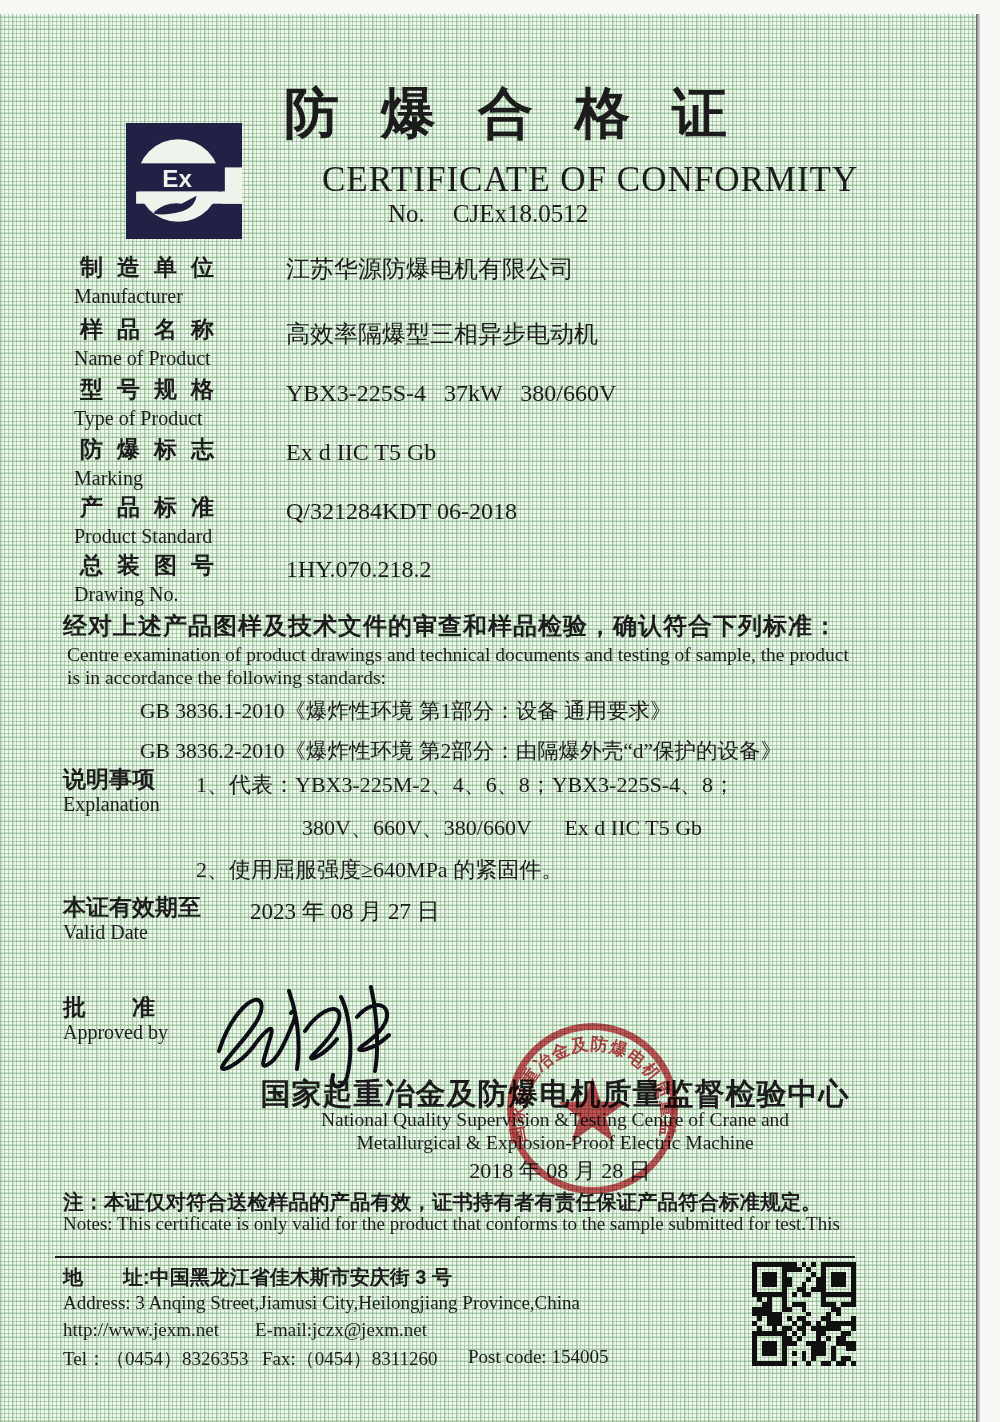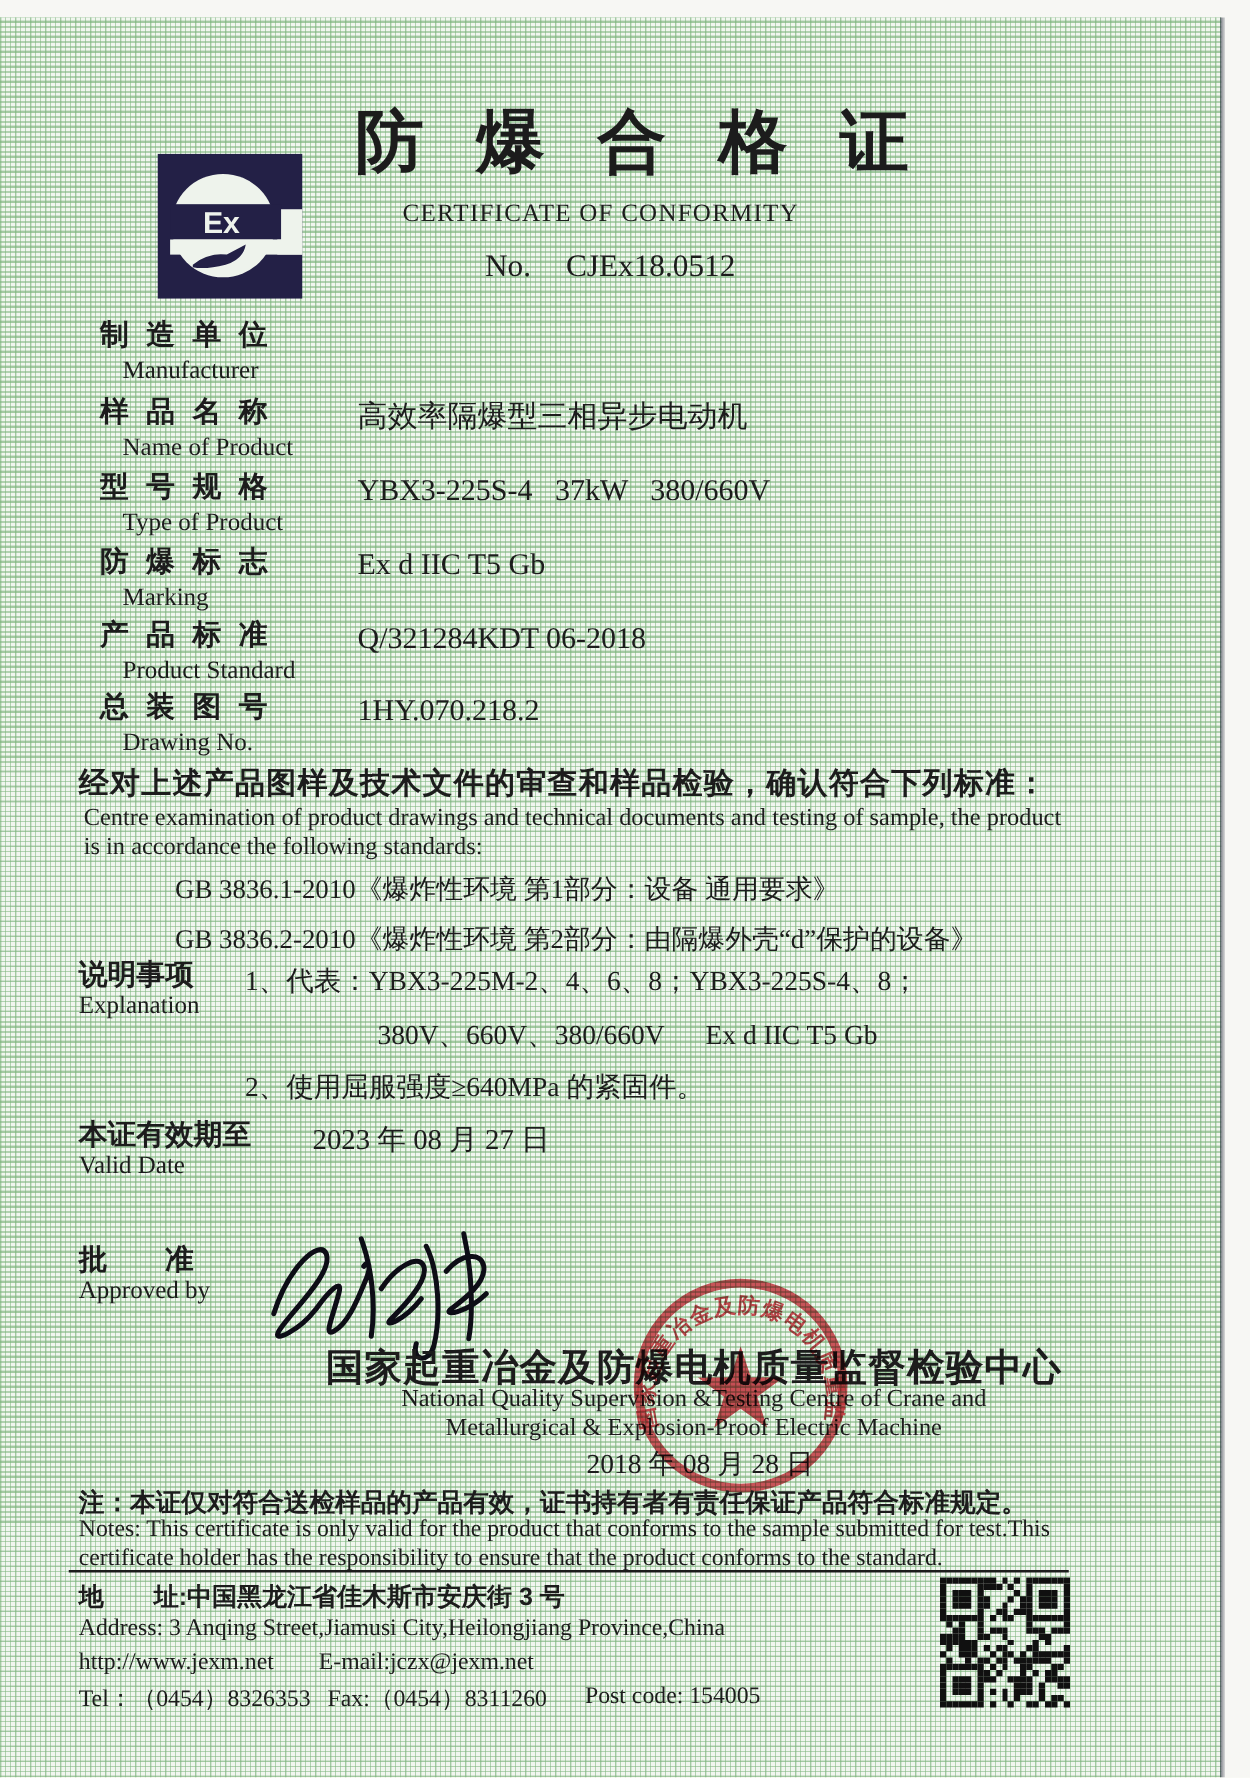--- a/index.html
+++ b/index.html
@@ -26,27 +26,27 @@
     position:absolute;left:976px;top:14px;width:4px;height:1408px;
     background:linear-gradient(90deg, rgba(40,46,62,.65), rgba(40,46,62,.15));
   }
   .abs{position:absolute;white-space:pre;}
   .hei{font-family:"Liberation Sans","DejaVu Sans",sans-serif;font-weight:bold;}
   .serif{font-family:"Liberation Serif","DejaVu Serif",serif;}
 
   
   .logo{left:110px;top:105px;width:116px;height:116px;}
   .title-cn{left:284px;top:86px;font-size:55px;letter-spacing:42px;line-height:1;}
-  .title-en{left:322px;top:160px;font-size:20px;letter-spacing:1px;}
+  .title-en{left:322px;top:160px;font-size:35px;letter-spacing:1px;}
   .cert-no{left:388px;top:200px;font-size:25px;}
   .cert-no .gap{display:inline-block;width:28px;}
 
   
   .flabel-cn{left:80px;font-size:23px;letter-spacing:14px;line-height:1.2;}
-  .flabel-en{left:98px;font-size:20px;line-height:1.2;}
+  .flabel-en{left:74px;font-size:20px;line-height:1.2;}
   .fval{left:286px;font-size:24px;line-height:1.2;}
   .fval2{left:284px;font-size:19px;line-height:1.2;}
 
   .stmt-cn{left:63px;top:610px;font-size:24px;letter-spacing:1px;}
   .stmt-en{left:67px;font-size:19.5px;}
   .std{left:140px;font-size:21.5px;}
 
   .expl-line{font-size:22px;}
 
   .sig{left:185px;top:955px;width:215px;height:125px;}
@@ -88,20 +88,21 @@
       <rect x="10" y="68" width="105" height="12" fill="#eef3ec"></rect>
       <path d="M28,88 Q40,78 55,80 L70,72 Q68,84 54,88 Q38,92 28,90 Z" fill="#232046"></path>
       <text x="36" y="63" font-family="Liberation Sans, sans-serif" font-weight="bold" font-size="24" fill="#eef3ec">Ex</text>
     </svg>
   </div>
   <div class="abs serif title-en">CERTIFICATE OF CONFORMITY</div>
   <div class="abs serif cert-no"><span>No.</span><span class="gap"></span><span>CJEx18.0512</span></div>
 
   <div class="abs hei flabel-cn" style="top:254px">制造单位</div>
   <div class="abs serif flabel-en" style="top:284px">Manufacturer</div>
+  <div class="abs serif fval" style="top:255px">江苏华源防爆电机有限公司</div>
 
   <div class="abs hei flabel-cn" style="top:316px">样品名称</div>
   <div class="abs serif flabel-en" style="top:346px">Name of Product</div>
   <div class="abs serif fval" style="top:320px">高效率隔爆型三相异步电动机</div>
 
   <div class="abs hei flabel-cn" style="top:376px">型号规格</div>
   <div class="abs serif flabel-en" style="top:406px">Type of Product</div>
   <div class="abs serif fval" style="top:379px">YBX3-225S-4   37kW   380/660V</div>
 
   <div class="abs hei flabel-cn" style="top:436px">防爆标志</div>
@@ -152,21 +153,20 @@
       <path id="stampArc" d="M 26,126 A 70,70 0 1 1 159,126" fill="none"></path>
       <text font-family="Liberation Sans, sans-serif" font-weight="bold" font-size="17.5" fill="#c5232d" letter-spacing="1" opacity=".9">
         <textPath href="#stampArc">国家起重冶金及防爆电机质量监督检验中心</textPath>
       </text>
       <polygon points="92.5,61 100.7,85.7 126.7,85.9 105.8,101.3 113.7,126.1 92.5,111 71.3,126.1 79.2,101.3 58.3,85.9 84.3,85.7" fill="#c5232d" opacity=".88"></polygon>
     </svg>
   </div>
 
   <div class="abs hei notes-cn">注：本证仅对符合送检样品的产品有效，证书持有者有责任保证产品符合标准规定。</div>
   <div class="abs notes-en" style="top:1213px">Notes: This certificate is only valid for the product that conforms to the sample submitted for test.This</div>
-  <div class="abs notes-en" style="top:1236px">certificate holder has the responsibility to ensure that the product conforms to the standard.</div>
 
   <div class="abs footline"></div>
 
   <div class="abs hei foot" style="left:63px;top:1264px">地　　址:中国黑龙江省佳木斯市安庆街 3 号</div>
   <div class="abs serif foot" style="left:63px;top:1292px;font-size:19px">Address: 3 Anqing Street,Jiamusi City,Heilongjiang Province,China</div>
   <div class="abs serif foot" style="left:63px;top:1319px;font-size:19px">http://www.jexm.net</div>
   <div class="abs serif foot" style="left:255px;top:1319px;font-size:19px">E-mail:jczx@jexm.net</div>
   <div class="abs serif foot" style="left:63px;top:1346px;font-size:19px">Tel：（0454）8326353</div>
   <div class="abs serif foot" style="left:262px;top:1346px;font-size:19px">Fax:（0454）8311260</div>
   <div class="abs serif foot" style="left:468px;top:1346px;font-size:19px">Post code: 154005</div>

